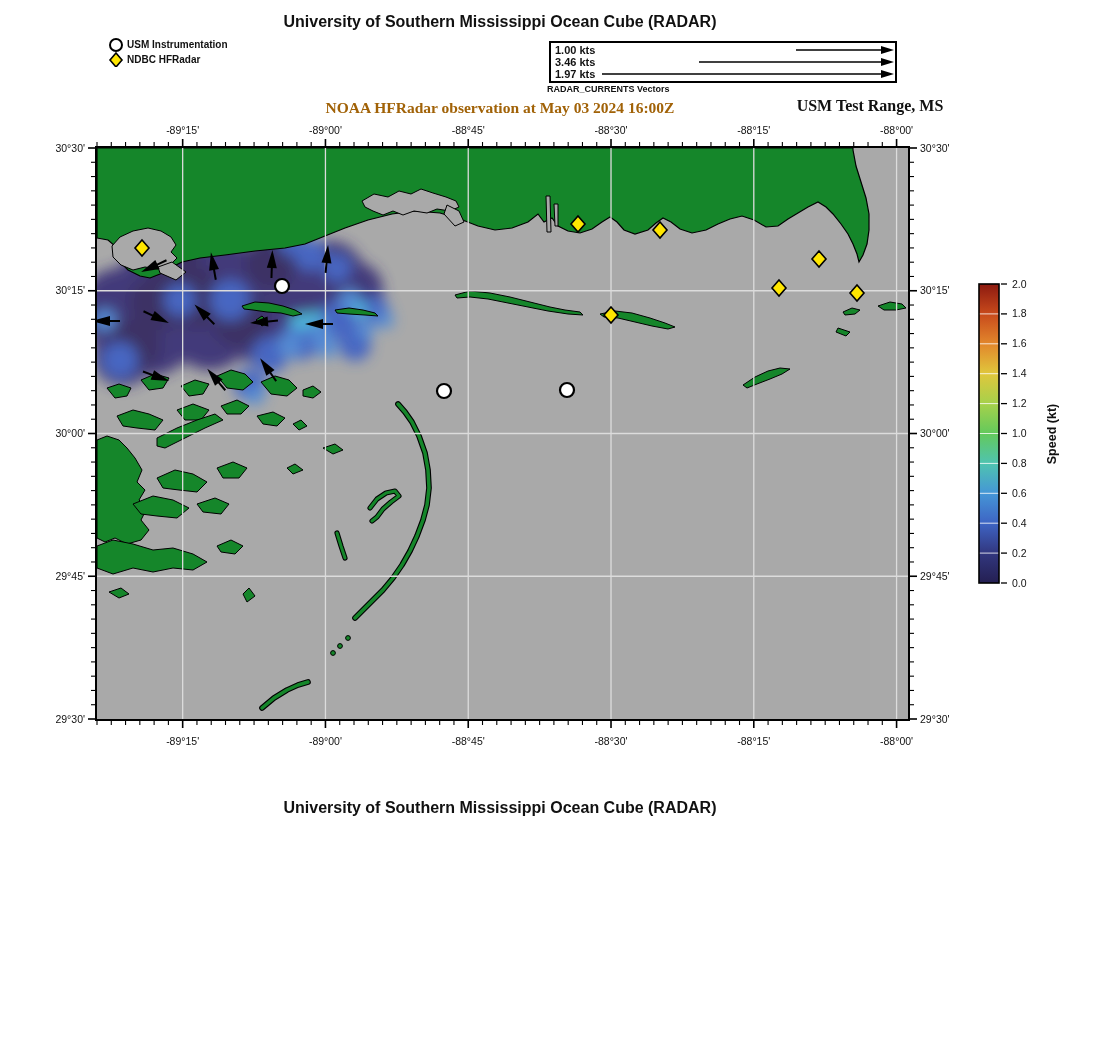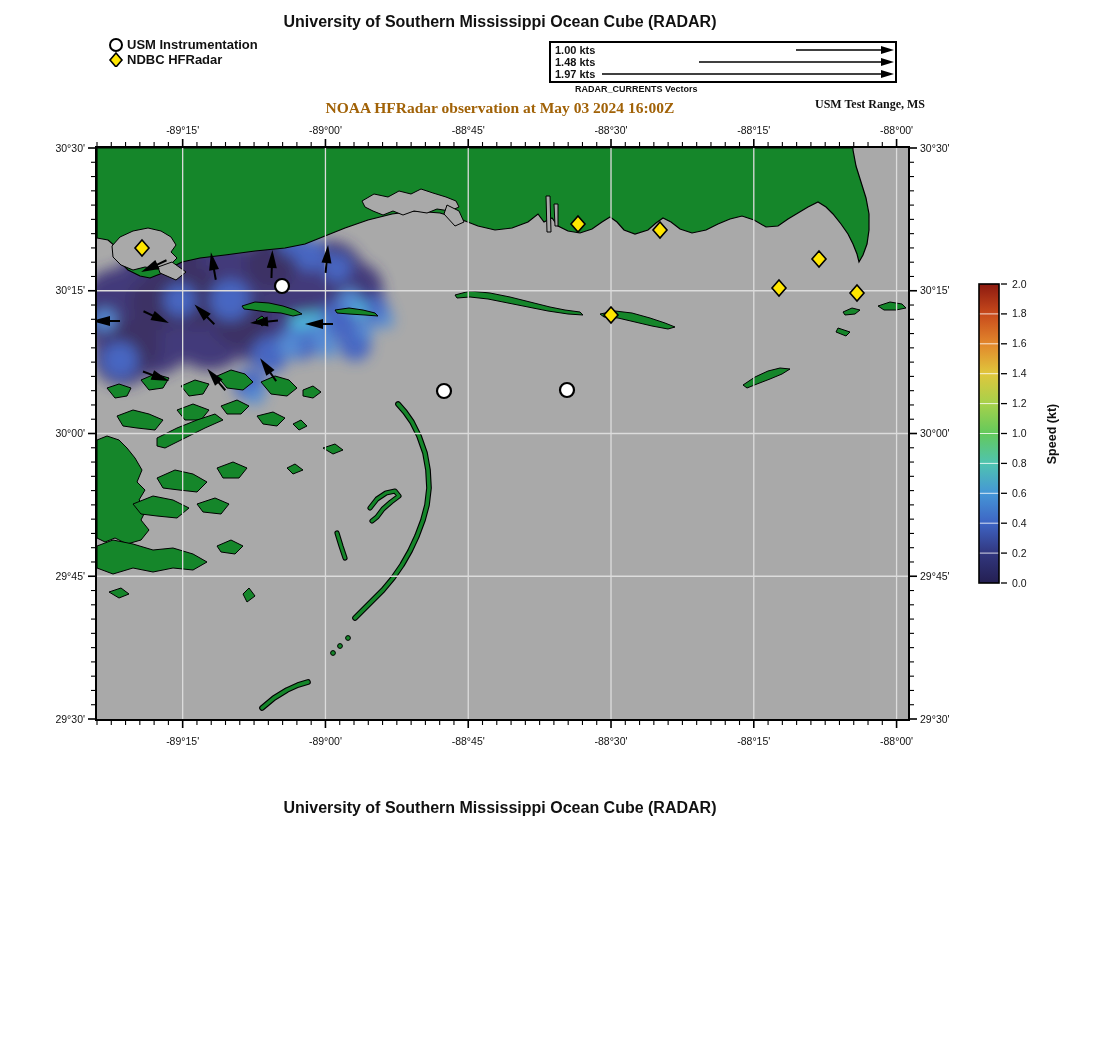--- a/index.html
+++ b/index.html
@@ -2,30 +2,30 @@
 <html><head>
 <meta charset="utf-8">
 <style>
   html,body{margin:0;padding:0;background:#fff;}
   .page{position:relative;width:1100px;height:1050px;background:#fff;overflow:hidden;
         font-family:"Liberation Sans", sans-serif;text-decoration:underline;}
   .title-band{position:absolute;left:0;width:1000px;text-align:center;font-weight:bold;
         font-size:16px;color:#111;}
   .serif{font-family:"Liberation Serif", serif;}
   .legend{position:absolute;left:108px;top:37px;}
-  .legend-row{display:flex;height:15px;font-weight:bold;font-size:13px;color:#111;}
+  .legend-row{display:flex;align-items:center;height:15px;font-weight:bold;font-size:10px;color:#111;}
   .legend-row svg{margin-right:3px;}
   .vecbox{position:absolute;left:549px;top:41px;width:344px;height:38px;border:2px solid #000;background:#fff;}
   .vecrow{position:absolute;left:0;height:12px;width:100%;}
   .veclabel{position:absolute;left:4px;top:0;font-weight:bold;font-size:11px;line-height:12px;color:#111;}
-  .veccaption{position:absolute;left:575px;top:84px;font-weight:bold;font-size:9px;color:#111;}
+  .veccaption{position:absolute;left:547px;top:84px;font-weight:bold;font-size:9px;color:#111;}
   .subtitle{position:absolute;left:0;top:99px;width:1000px;text-align:center;
         font-weight:bold;font-size:15.5px;color:#a16207;}
   .range-label{position:absolute;left:770px;top:97px;width:200px;text-align:center;
-        font-weight:bold;font-size:12px;color:#111;}
+        font-weight:bold;font-size:16px;color:#111;}
   .map-frame{position:absolute;left:95px;top:146px;width:811px;height:571px;border:2px solid #000;background:#a9a9a9;}
   #axes-svg{position:absolute;left:0;top:0;pointer-events:none;}
   #cbar-svg{position:absolute;left:965px;top:268px;}
   .cbar-label{position:absolute;left:1052px;top:434px;transform:translate(-50%,-50%) rotate(-90deg);
         font-weight:bold;font-size:12.5px;white-space:nowrap;color:#111;}
   .footer-title{top:799px;}
   .top-title{top:13px;}
 </style>
 </head>
 <body>
@@ -51,21 +51,21 @@
 
   <div class="vecbox" id="vecbox">
       <div class="vecrow" style="top: 1px;">
         <span class="veclabel">1.00 kts</span>
         <svg width="344" height="12" style="position: absolute; left: 0px; top: 0px;">
           <line x1="245" y1="6" x2="332" y2="6" stroke="#000" stroke-width="1.4"></line>
           <polygon points="330,2 330,10 343,6" fill="#000"></polygon>
         </svg>
       </div>
       <div class="vecrow" style="top: 13px;">
-        <span class="veclabel">1.48 kts</span>
+        <span class="veclabel">3.46 kts</span>
         <svg width="344" height="12" style="position: absolute; left: 0px; top: 0px;">
           <line x1="148" y1="6" x2="332" y2="6" stroke="#000" stroke-width="1.4"></line>
           <polygon points="330,2 330,10 343,6" fill="#000"></polygon>
         </svg>
       </div>
       <div class="vecrow" style="top: 25px;">
         <span class="veclabel">1.97 kts</span>
         <svg width="344" height="12" style="position: absolute; left: 0px; top: 0px;">
           <line x1="51" y1="6" x2="332" y2="6" stroke="#000" stroke-width="1.4"></line>
           <polygon points="330,2 330,10 343,6" fill="#000"></polygon>

